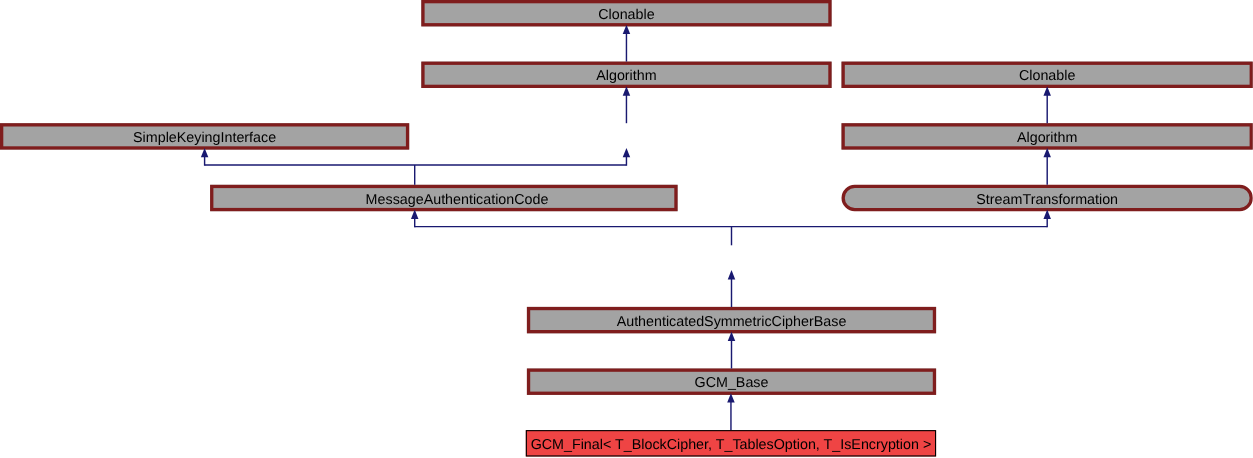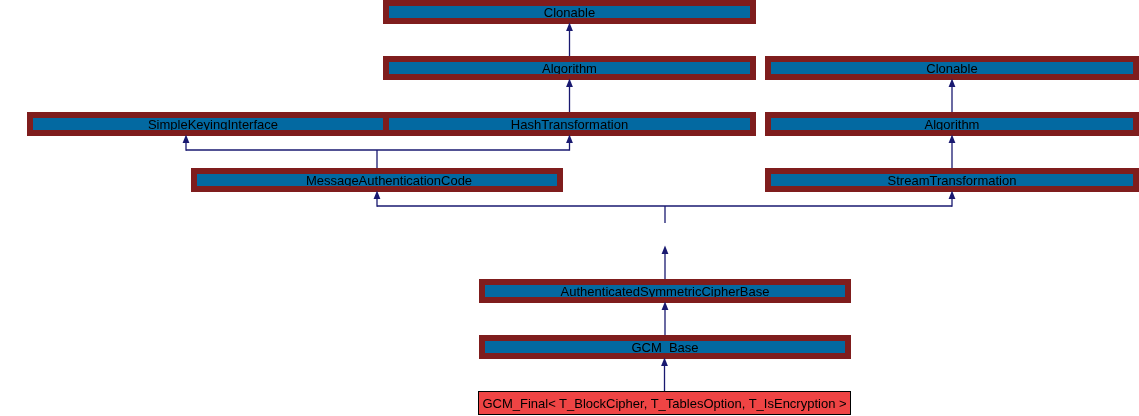--- a/index.html
+++ b/index.html
@@ -20,22 +20,22 @@
     left: 0;
     top: 0;
     width: 1139px;
     height: 416px;
     z-index: 2;
     pointer-events: none;
   }
   .node {
     position: absolute;
     box-sizing: border-box;
-    border: 6px solid #7f1d1d;
-    background: #0369a1;
+    border: 3px solid #7f1d1d;
+    background: #a3a3a3;
     color: #000000;
     font-size: 13px;
     text-align: center;
     white-space: nowrap;
     overflow: hidden;
     display: flex;
     align-items: center;
     justify-content: center;
     z-index: 1;
     cursor: pointer;
@@ -74,21 +74,20 @@
       <line x1="665" y1="279" x2="665" y2="250" stroke="#191970" stroke-width="1.3"></line>
       <polygon points="665,245.5 661.6,254 668.4,254" fill="#191970"></polygon>
       <line x1="665" y1="335" x2="665" y2="306" stroke="#191970" stroke-width="1.3"></line>
       <polygon points="665,301.5 661.6,310 668.4,310" fill="#191970"></polygon>
       <line x1="664.5" y1="391" x2="664.5" y2="362" stroke="#191970" stroke-width="1.3"></line>
       <polygon points="664.5,357.5 661.1,366 667.9,366" fill="#191970"></polygon>
     </svg>
 <div class="node" style="left: 383px; top: 0px; width: 373px; height: 24px;">Clonable</div>
     <div class="node" style="left: 383px; top: 56px; width: 373px; height: 24px;">Algorithm</div>
     <div class="node" style="left: 765px; top: 56px; width: 374px; height: 24px;">Clonable</div>
-    <div class="node" style="left: 0px; top: 112px; width: 372px; height: 24px; margin-left: 27px;">SimpleKeyingInterface</div>
-    <div class="node" style="left: 383px; top: 112px; width: 373px; height: 24px;">HashTransformation</div>
+    <div class="node" style="left: 0px; top: 112px; width: 372px; height: 24px;">SimpleKeyingInterface</div>
     <div class="node" style="left: 765px; top: 112px; width: 374px; height: 24px;">Algorithm</div>
-    <div class="node" style="left: 191px; top: 168px; width: 372px; height: 24px; padding-left: 24px;">MessageAuthenticationCode</div>
-    <div class="node" style="left: 765px; top: 168px; width: 374px; height: 24px;">StreamTransformation</div>
+    <div class="node" style="left: 191px; top: 168px; width: 425px; height: 24px; padding-left: 24px;">MessageAuthenticationCode</div>
+    <div class="node" style="left: 765px; top: 168px; width: 374px; height: 24px; border-radius: 12px;">StreamTransformation</div>
     <div class="node" style="left: 479px; top: 279px; width: 372px; height: 24px;">AuthenticatedSymmetricCipherBase</div>
     <div class="node" style="left: 479px; top: 335px; width: 372px; height: 24px;">GCM_Base</div>
     <div class="node main" style="left: 478px; top: 391px; width: 373px; height: 24px;">GCM_Final&lt; T_BlockCipher, T_TablesOption, T_IsEncryption &gt;</div>
   </div>
 
 </body></html>

